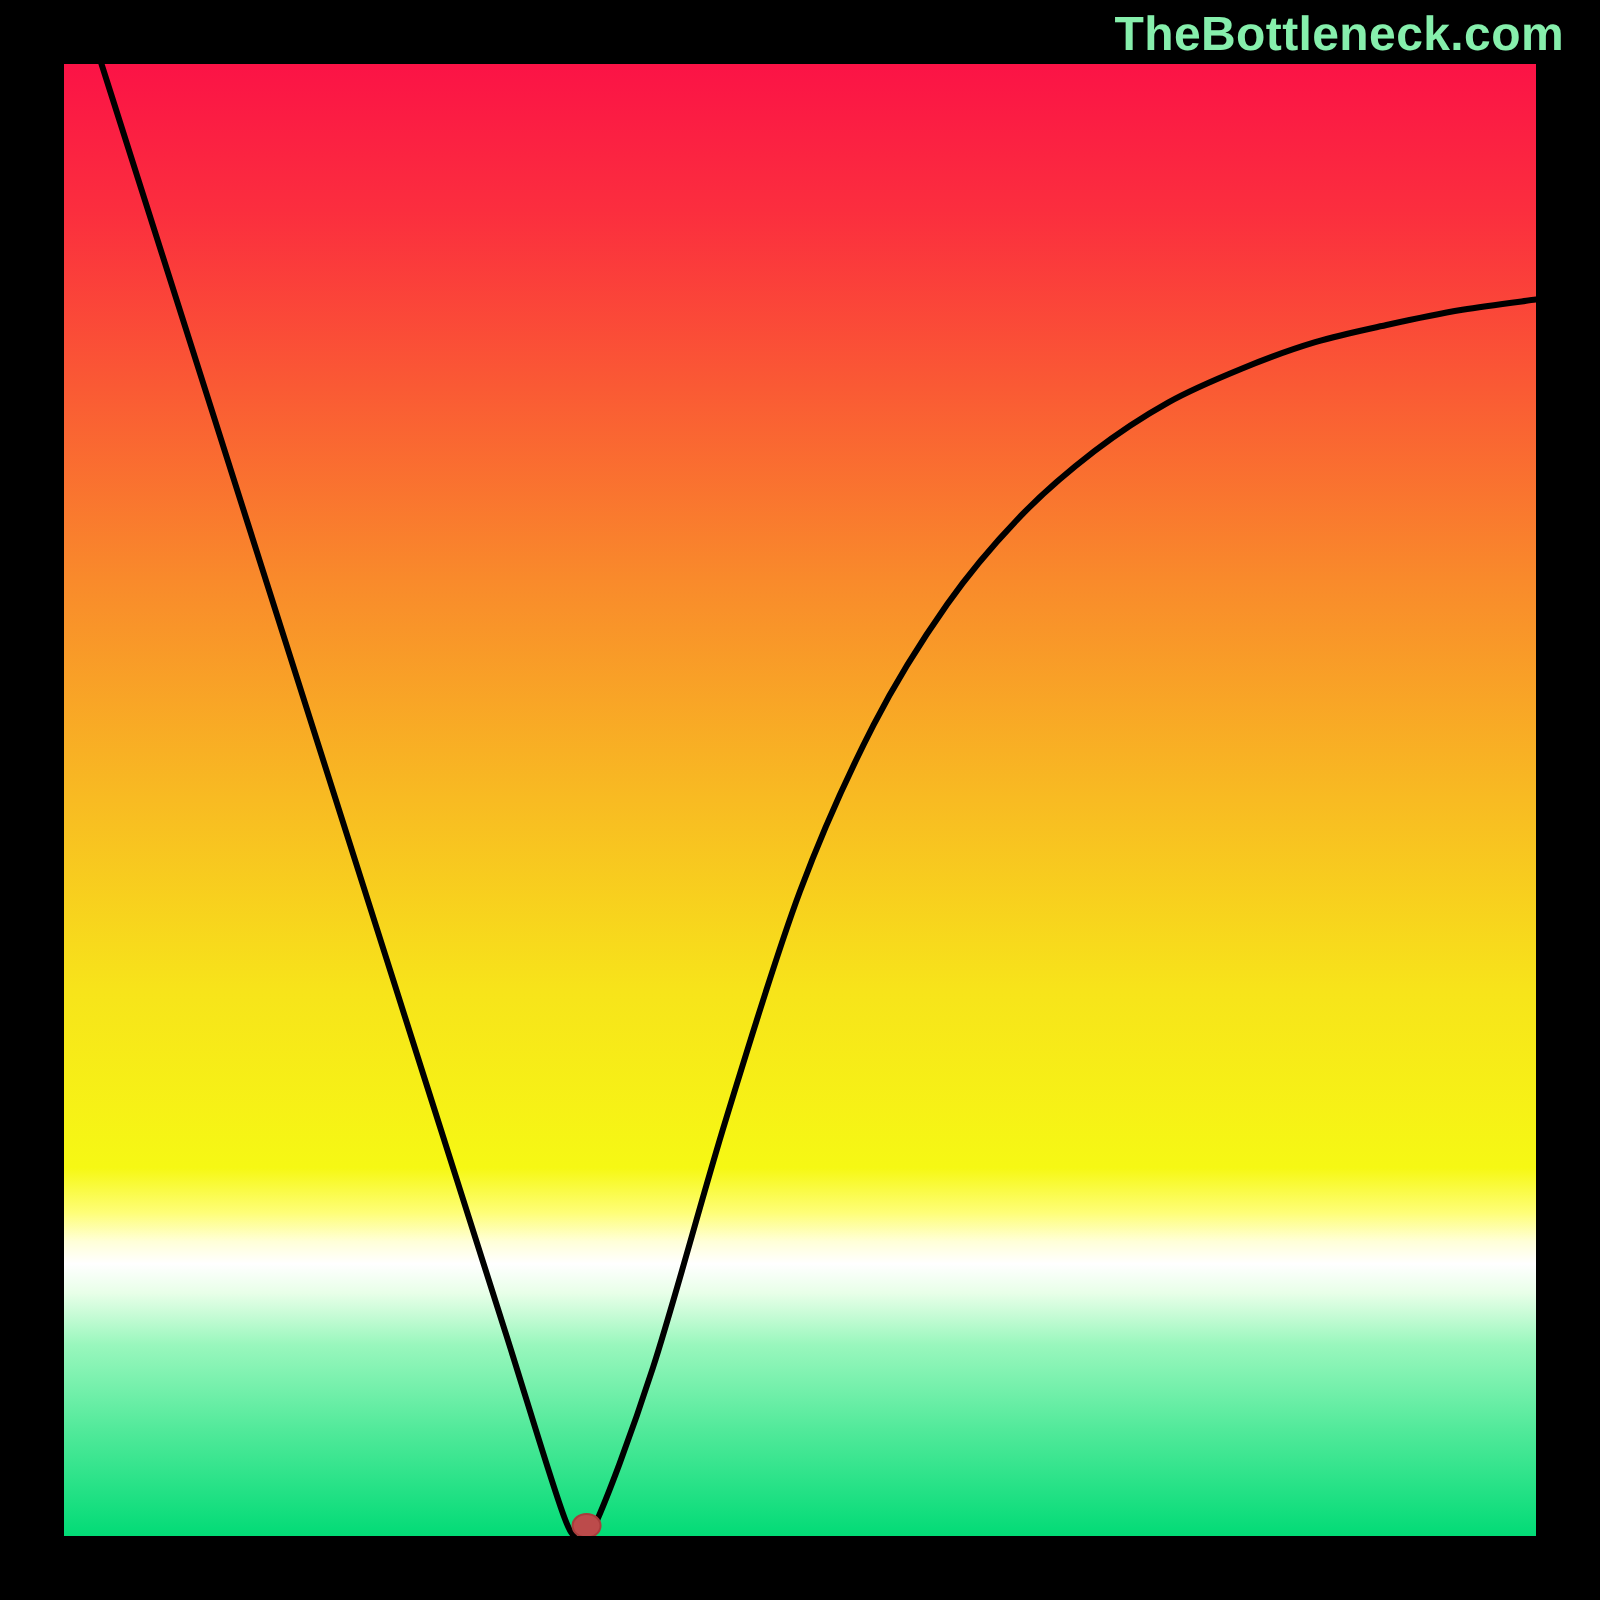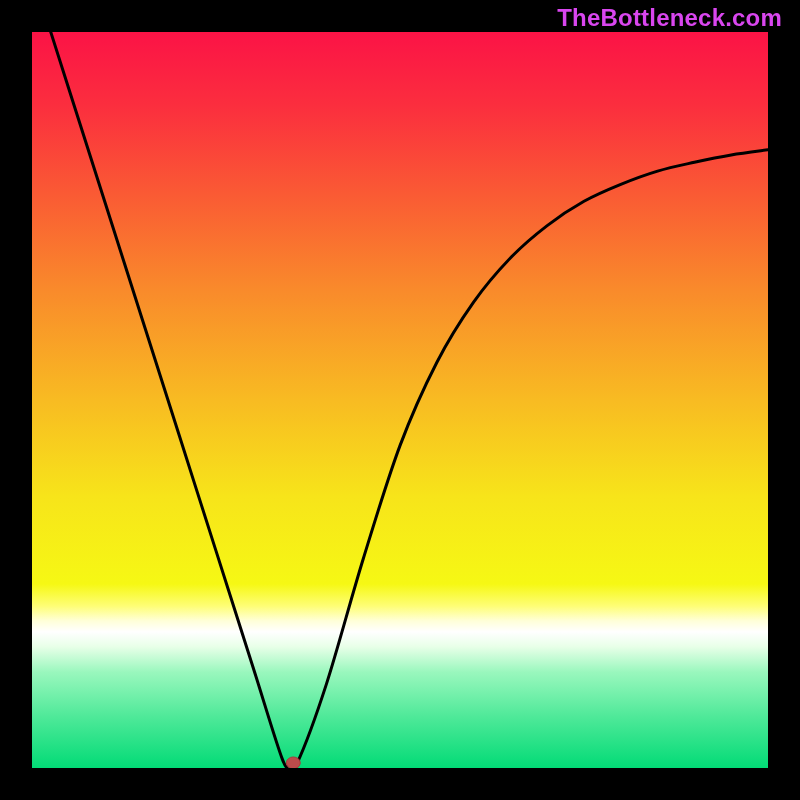--- a/index.html
+++ b/index.html
@@ -14,21 +14,21 @@
   .frame {
     position: relative;
     width: 800px;
     height: 800px;
     background: #000;
   }
   .watermark {
     position: absolute;
     top: 4px;
     right: 18px;
-    color: #d946ef;
+    color: #86efac;
     font-size: 24px;
     font-weight: 600;
     letter-spacing: 0.2px;
     z-index: 5;
   }
   .plot {
     position: absolute;
     left: 32px;
     top: 32px;
     width: 736px;

